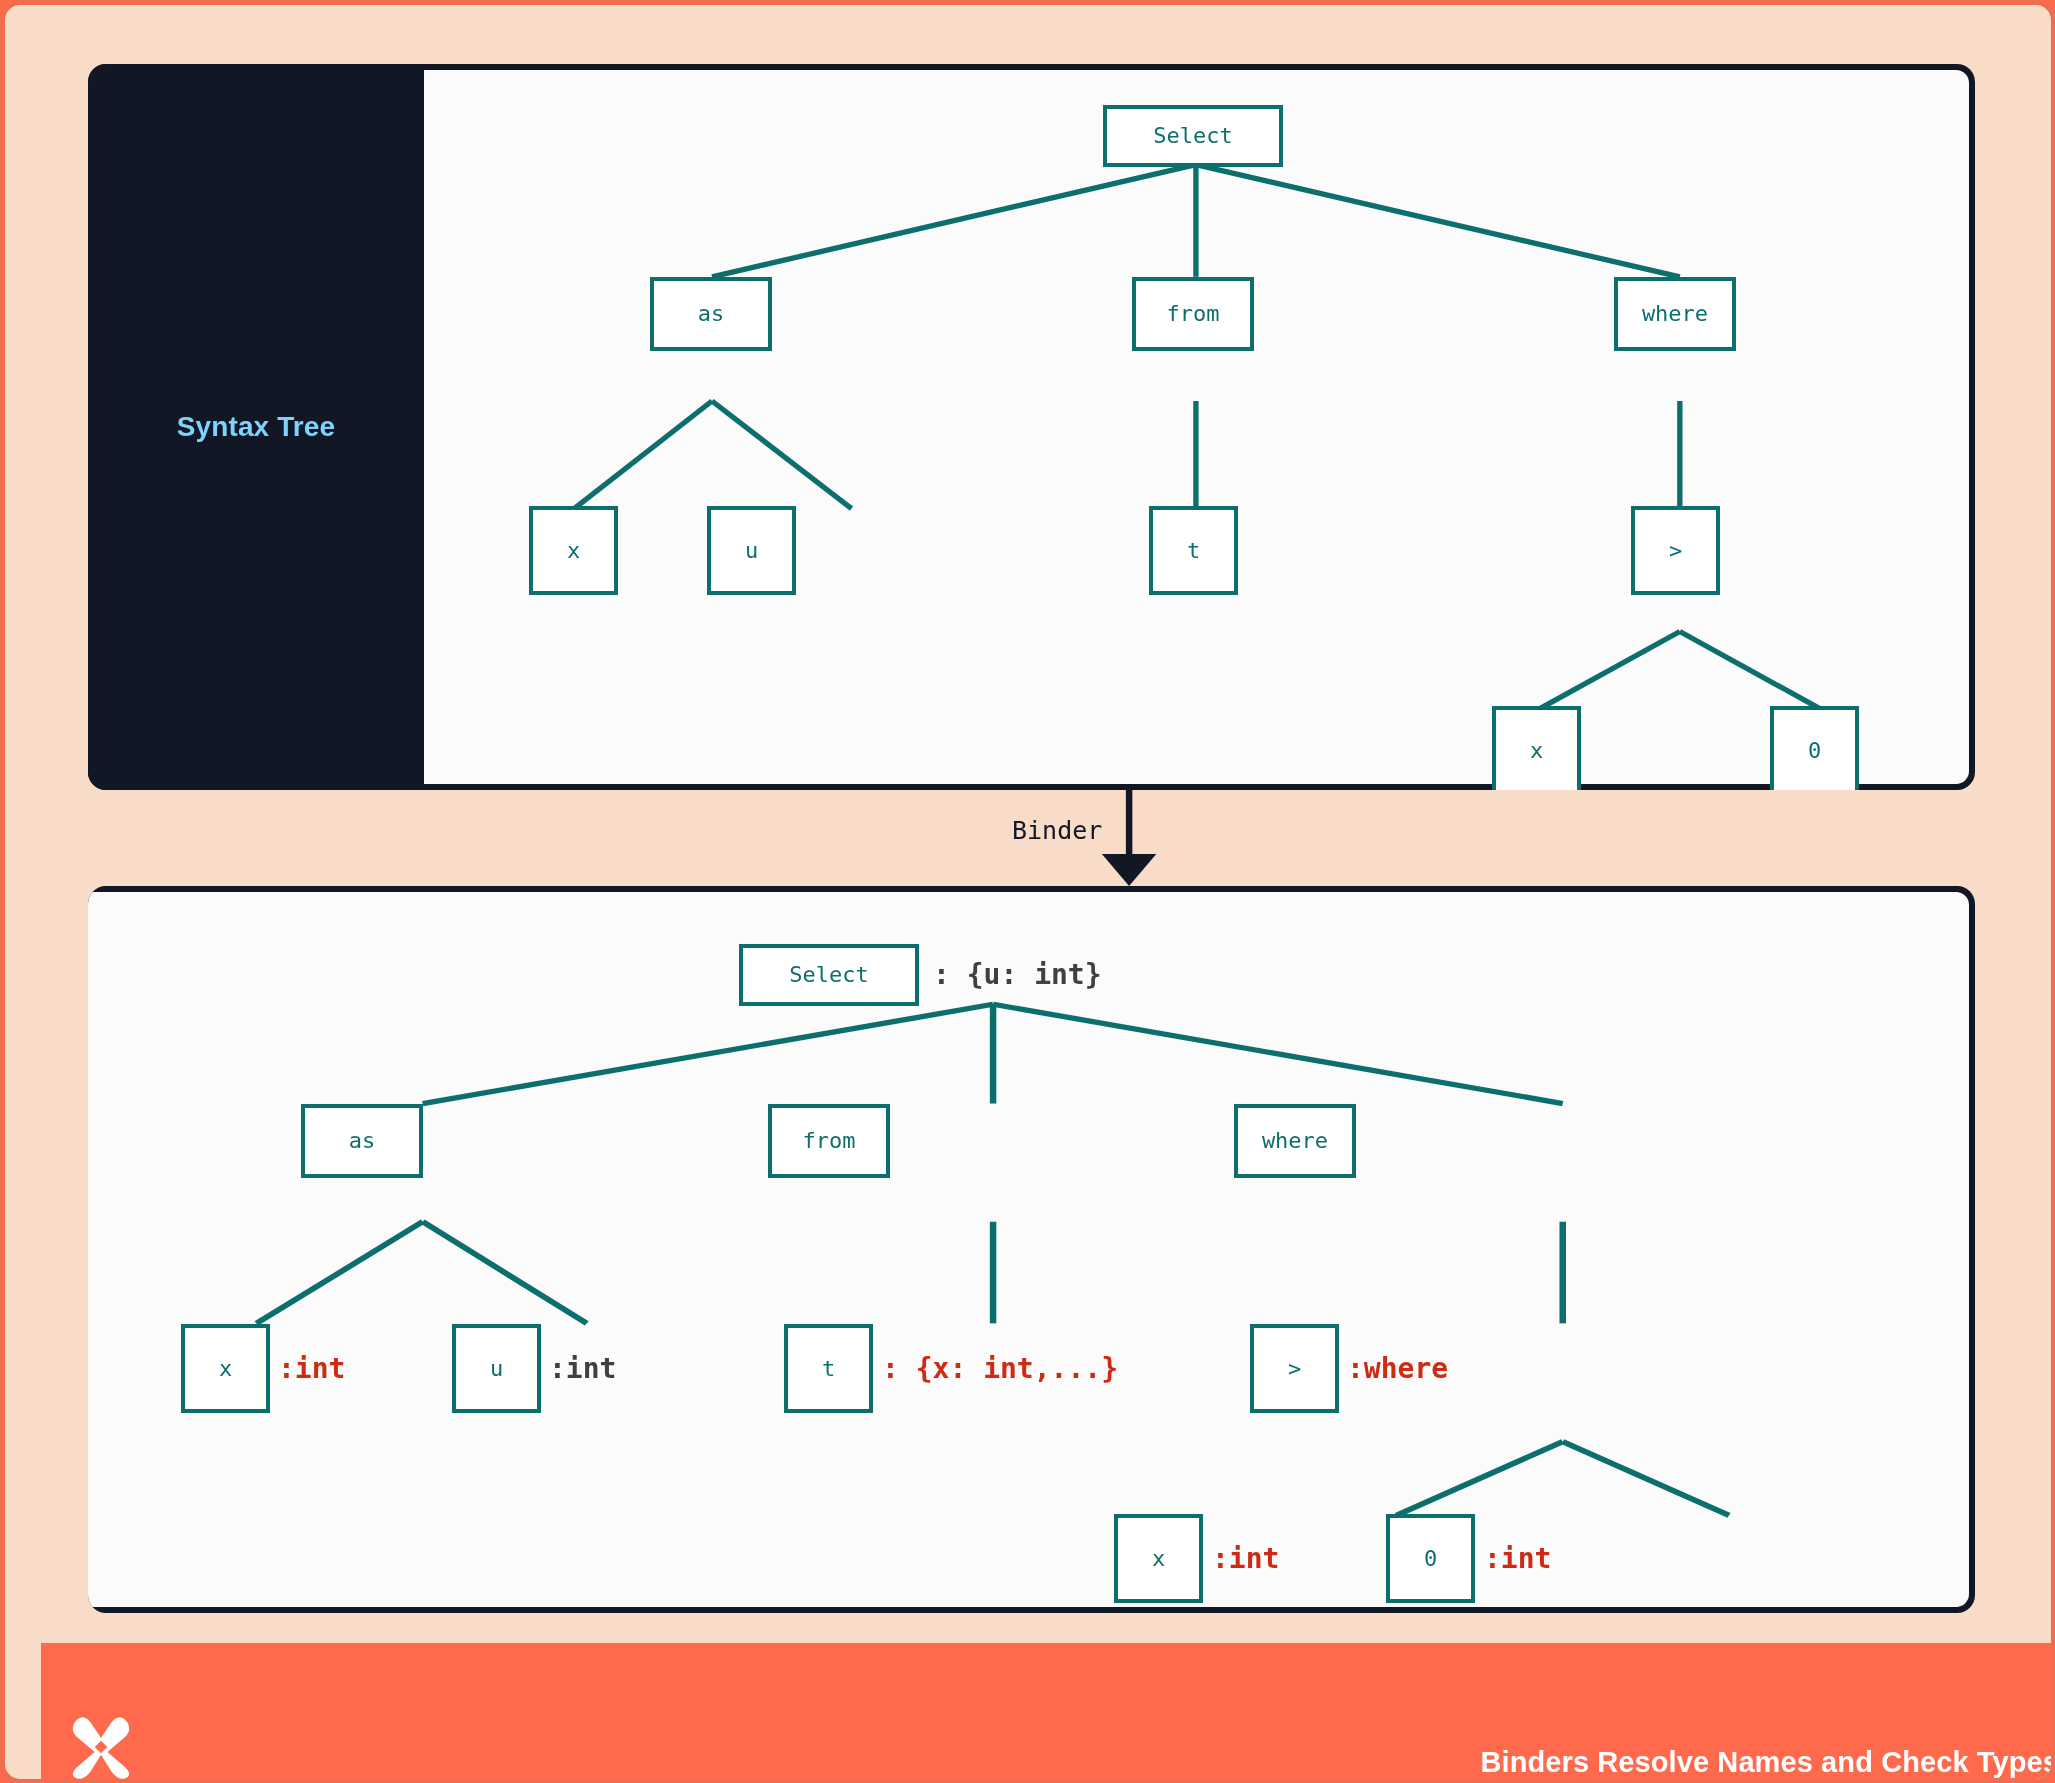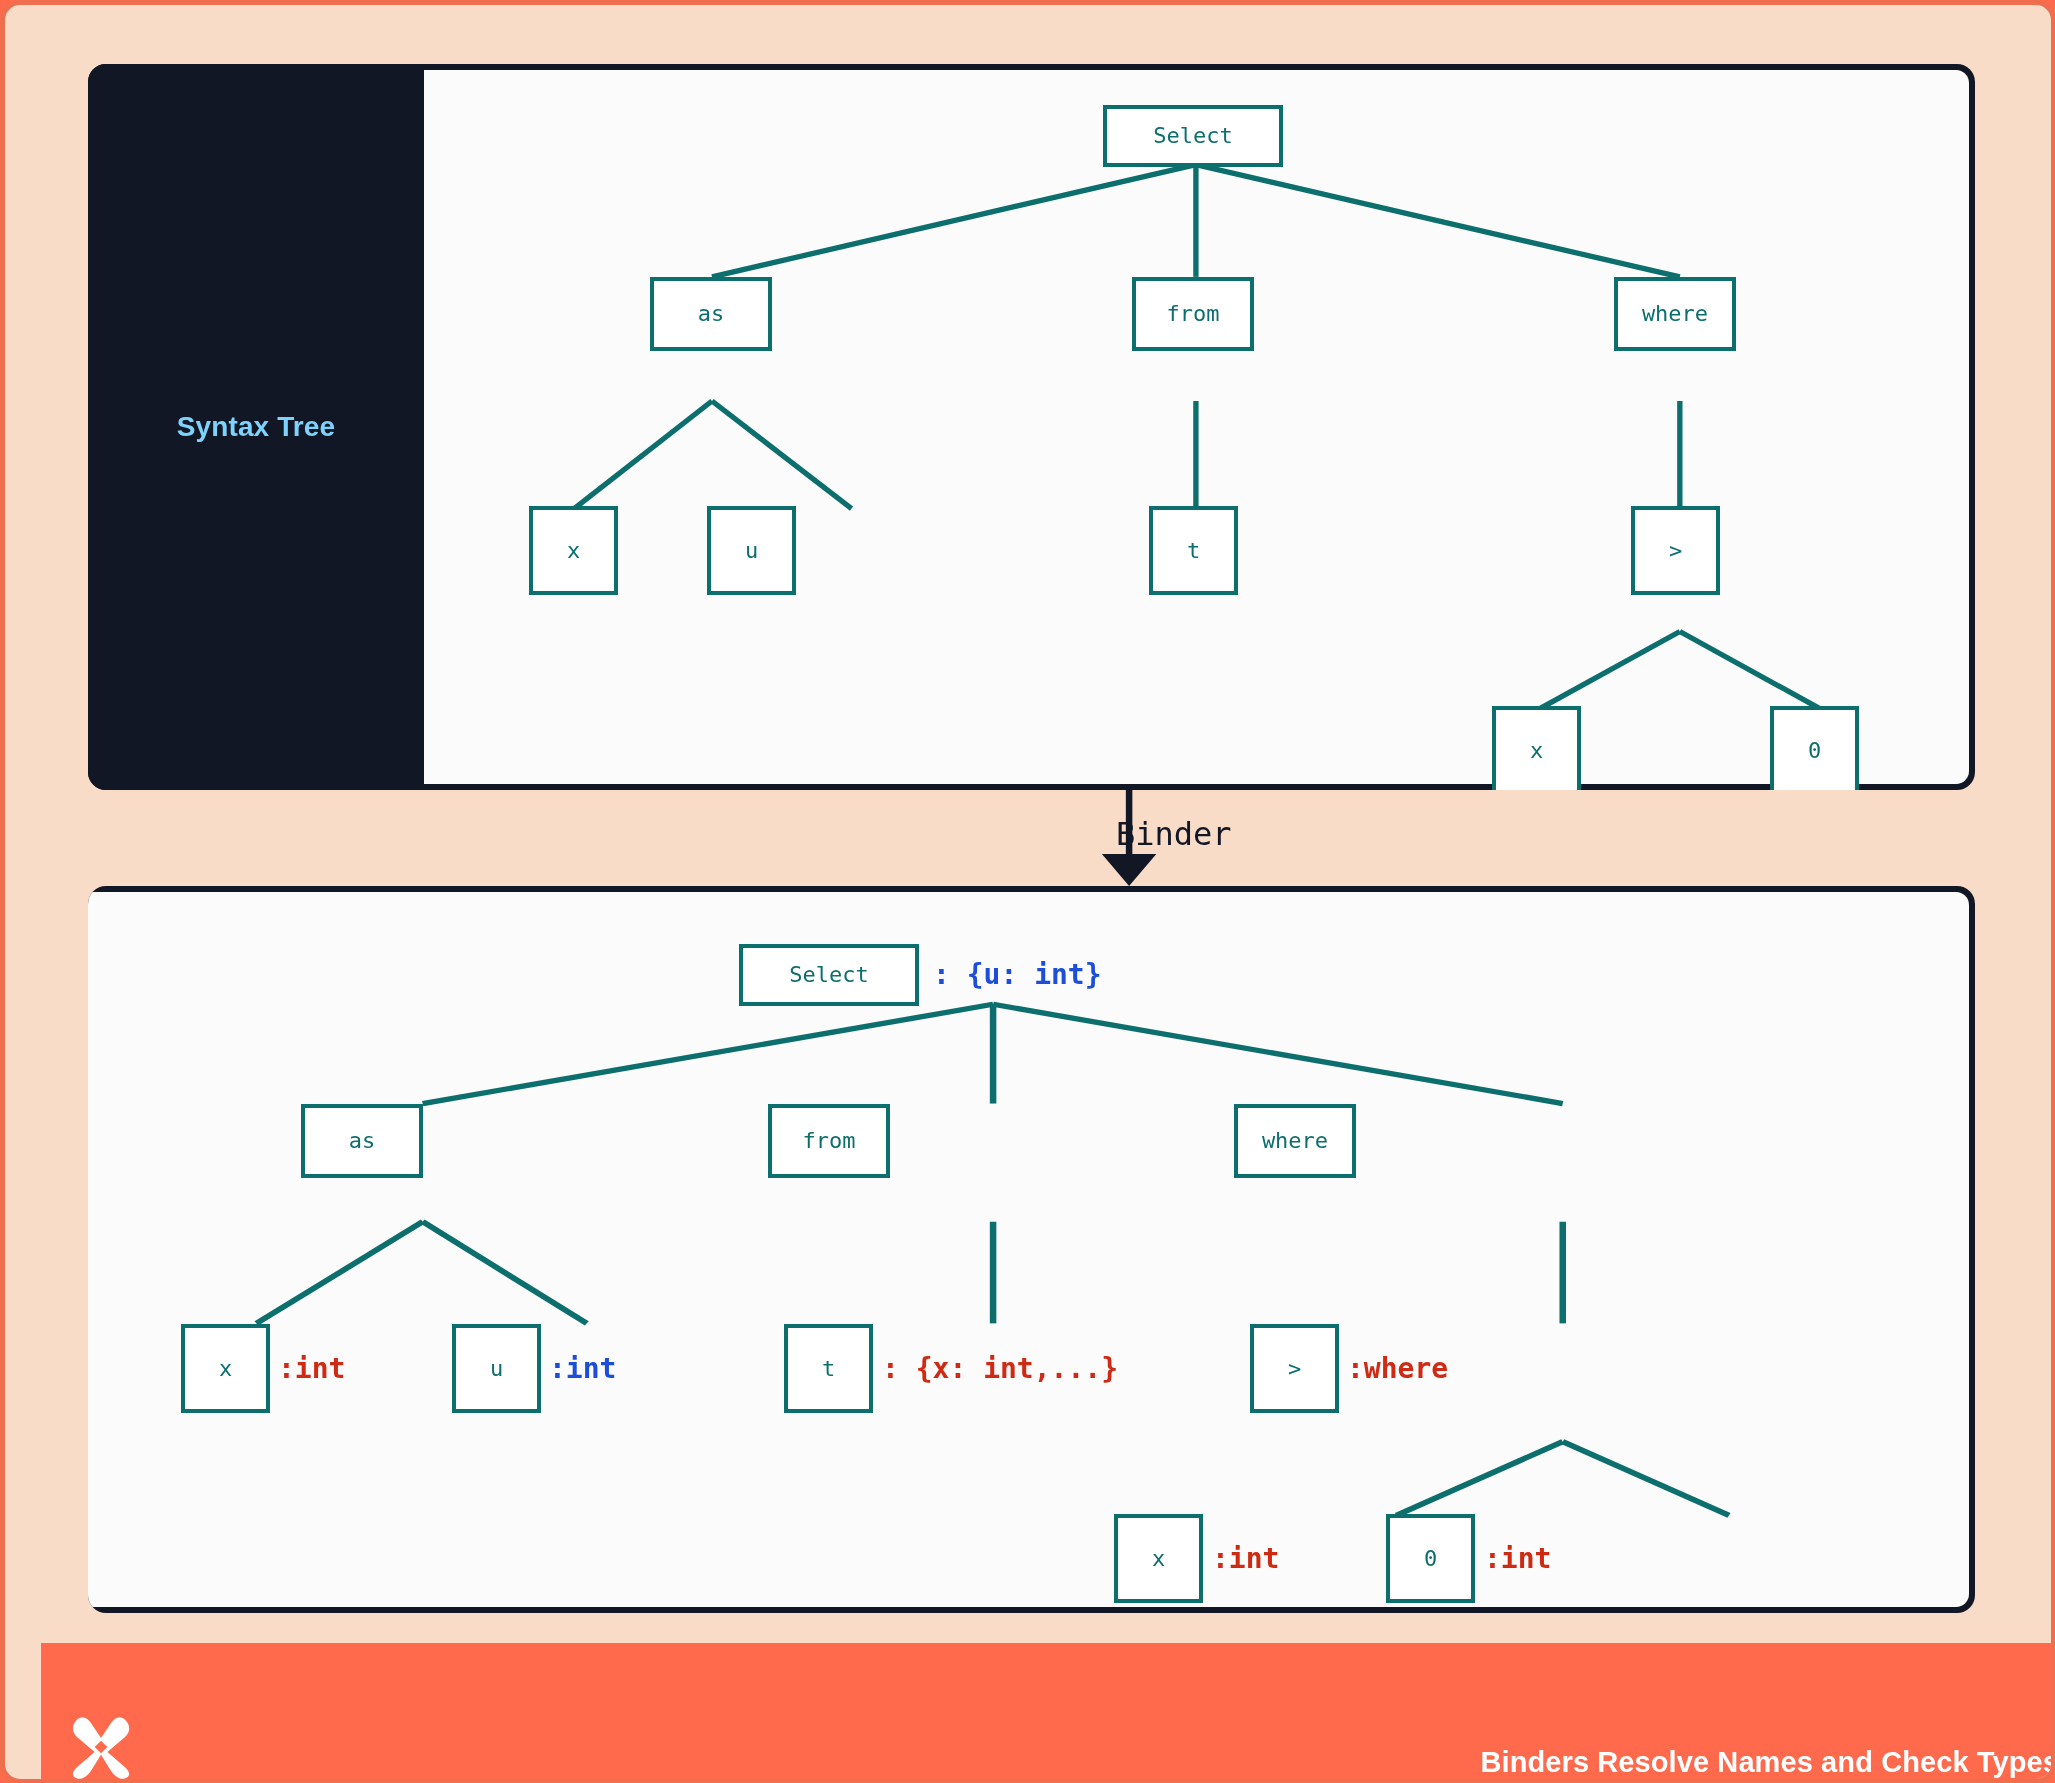--- a/index.html
+++ b/index.html
@@ -94,37 +94,37 @@
     position: absolute;
     font-family: "DejaVu Sans Mono", "Liberation Mono", monospace;
     font-size: 28px;
     font-weight: bold;
     line-height: 1;
     white-space: nowrap;
     display: flex;
     align-items: center;
   }
   .annot.red  { color: #cf2b14; }
-  .annot.dark { color: #1d4ed8; }
+  .annot.dark { color: #404040; }
 
   
   #binder-connector {
     position: absolute;
     left: 83px;
     top: 785px;
     width: 1887px;
     height: 96px;
   }
   #binder-label {
     position: absolute;
-    left: 1028px;
+    left: 924px;
     top: 28px;
     color: #121725;
     font-family: "DejaVu Sans Mono", "Liberation Mono", monospace;
-    font-size: 32px;
+    font-size: 25px;
     line-height: 1;
     white-space: nowrap;
   }
   #binder-arrow {
     position: absolute;
     left: 0; top: 0;
     width: 100%; height: 100%;
     overflow: visible;
   }
 

